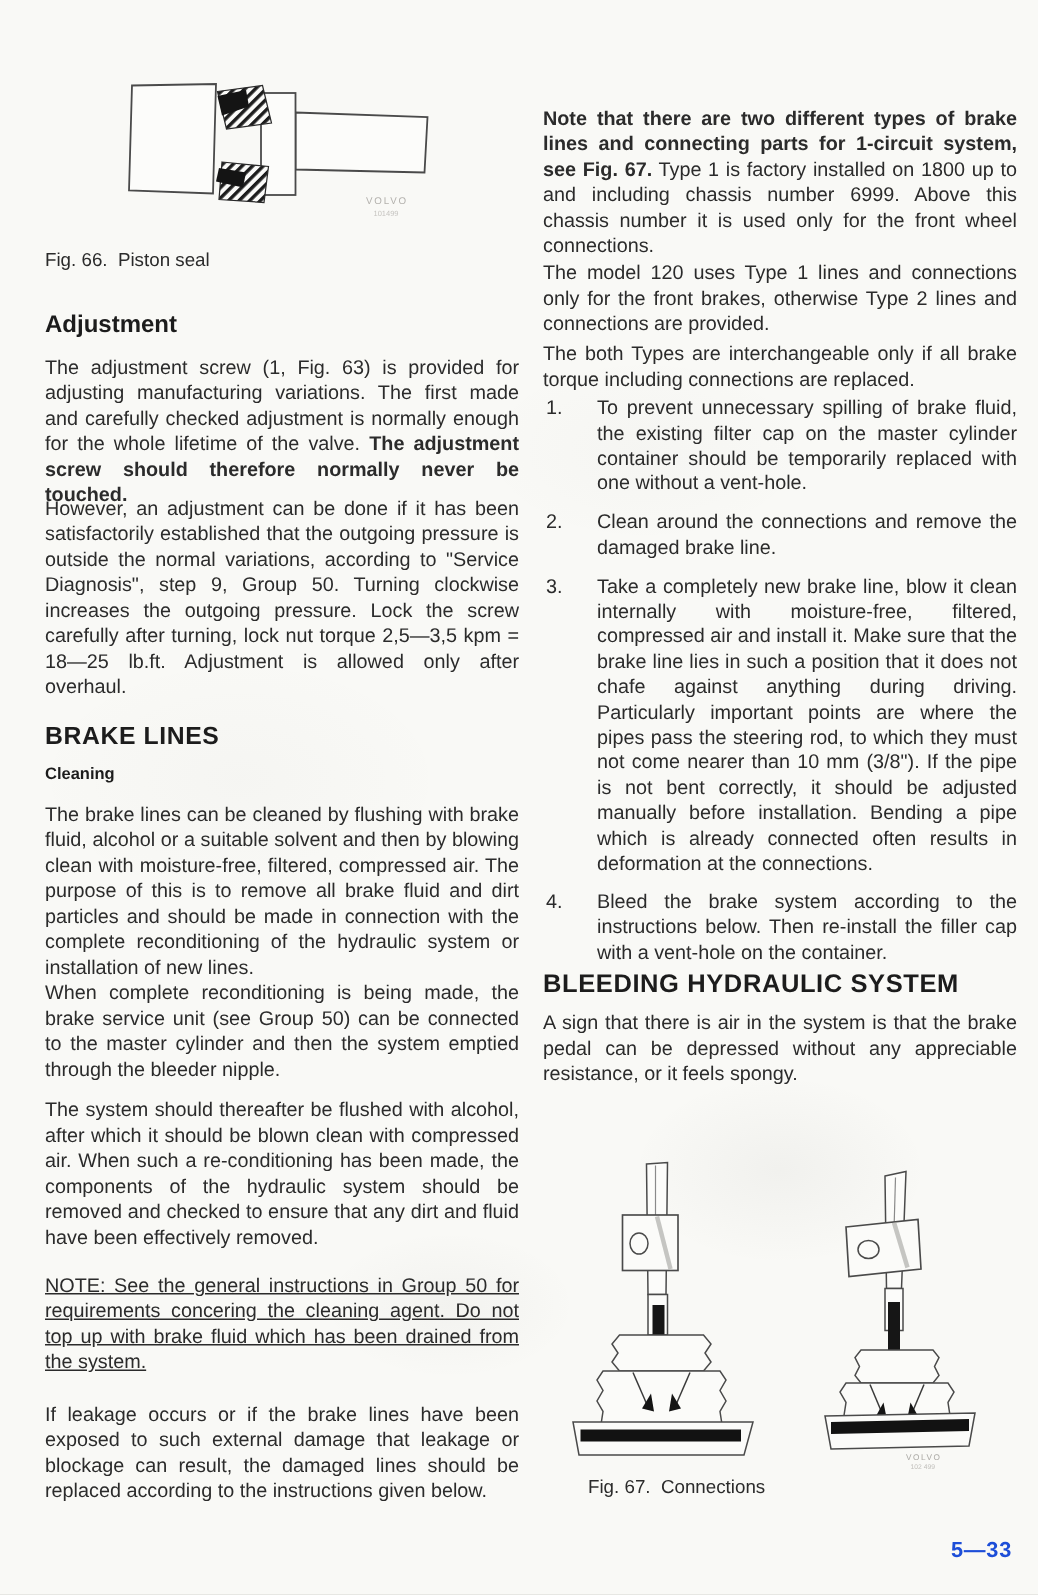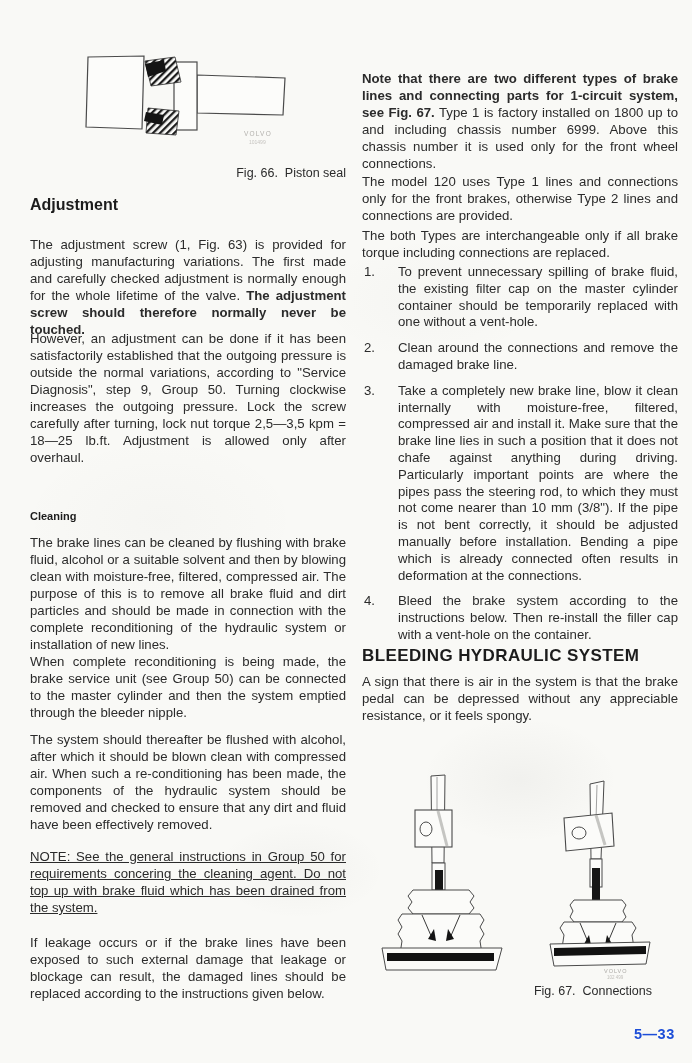--- a/index.html
+++ b/index.html
@@ -28,21 +28,21 @@
     margin:0;font-size:13.2px;line-height:17px;
     text-align:justify;
   }
   h1.sec{
     margin:0;font-size:16.5px;font-weight:bold;color:#1c1c1c;letter-spacing:.4px;
   }
   h2.sub{
     margin:0;font-size:11px;font-weight:bold;color:#1c1c1c;
   }
   .caption{
-    font-size:12.5px;color:#2b2b2b;text-align:right;white-space:pre-wrap;
+    font-size:12.5px;color:#2b2b2b;text-align:left;white-space:pre-wrap;
   }
   .pagenum{
     font-size:14.5px;font-weight:bold;color:#1d4ed8;letter-spacing:.5px;
   }
   ol.steps{margin:0;padding:0;list-style:none;}
   ol.steps li{display:flex;margin-bottom:9px;}
   ol.steps .num{width:36px;flex:0 0 36px;font-size:13.2px;line-height:16.8px;padding-left:2px;box-sizing:border-box;}
   ol.steps .txt{flex:1;font-size:13.2px;line-height:16.8px;text-align:justify;}
   svg text{font-family:"Liberation Sans", sans-serif;}
 </style>
@@ -70,26 +70,27 @@
 
     <polygon points="66,54 97,57 94,81 64,79" fill="url(#hatch)" stroke="#2a2a2a" stroke-width="0.8"></polygon>
     <polygon points="64,58 82,61 80,71 62,67" fill="#141414"></polygon>
 
     <text x="162" y="82" font-size="6.5" letter-spacing="1.2" fill="#b3b1ad">VOLVO</text>
     <text x="167" y="90" font-size="5" fill="#c6c4c0">101499</text>
   </svg>
 
   <div class="abs col-l caption" style="top:166px;">Fig. 66.  Piston seal</div>
 
-  <h2 class="sub abs col-l" style="top:196px;font-size:16px;">Adjustment</h2>
+  <h2 class="sub abs col-l" style="top:208px;font-size:16px;">Adjustment</h2>
 
   <p class="body abs col-l" style="top:236px;"><span>The adjustment screw (1, Fig. 63) is provided for adjusting manufacturing variations. The first made and carefully checked adjustment is normally enough for the whole lifetime of the valve. </span><b>The adjustment screw should therefore normally never be touched.</b></p>
 
   <p class="body abs col-l" style="top:330px;">However, an adjustment can be done if it has been satisfactorily established that the outgoing pressure is outside the normal variations, according to "Service Diagnosis", step 9, Group 50. Turning clockwise increases the outgoing pressure. Lock the screw carefully after turning, lock nut torque 2,5—3,5 kpm = 18—25 lb.ft. Adjustment is allowed only after overhaul.</p>
 
+  <h1 class="sec abs col-l" style="top:482px;">BRAKE LINES</h1>
 
   <h2 class="sub abs col-l" style="top:510px;">Cleaning</h2>
 
   <p class="body abs col-l" style="top:534px;">The brake lines can be cleaned by flushing with brake fluid, alcohol or a suitable solvent and then by blowing clean with moisture-free, filtered, compressed air. The purpose of this is to remove all brake fluid and dirt particles and should be made in connection with the complete reconditioning of the hydraulic system or installation of new lines.</p>
 
   <p class="body abs col-l" style="top:653px;">When complete reconditioning is being made, the brake service unit (see Group 50) can be connected to the master cylinder and then the system emptied through the bleeder nipple.</p>
 
   <p class="body abs col-l" style="top:731px;">The system should thereafter be flushed with alcohol, after which it should be blown clean with compressed air. When such a re-conditioning has been made, the components of the hydraulic system should be removed and checked to ensure that any dirt and fluid have been effectively removed.</p>
 
   <p class="body abs col-l" style="top:848px;text-decoration:underline;">NOTE: See the general instructions in Group 50 for requirements concering the cleaning agent. Do not top up with brake fluid which has been drained from the system.</p>

